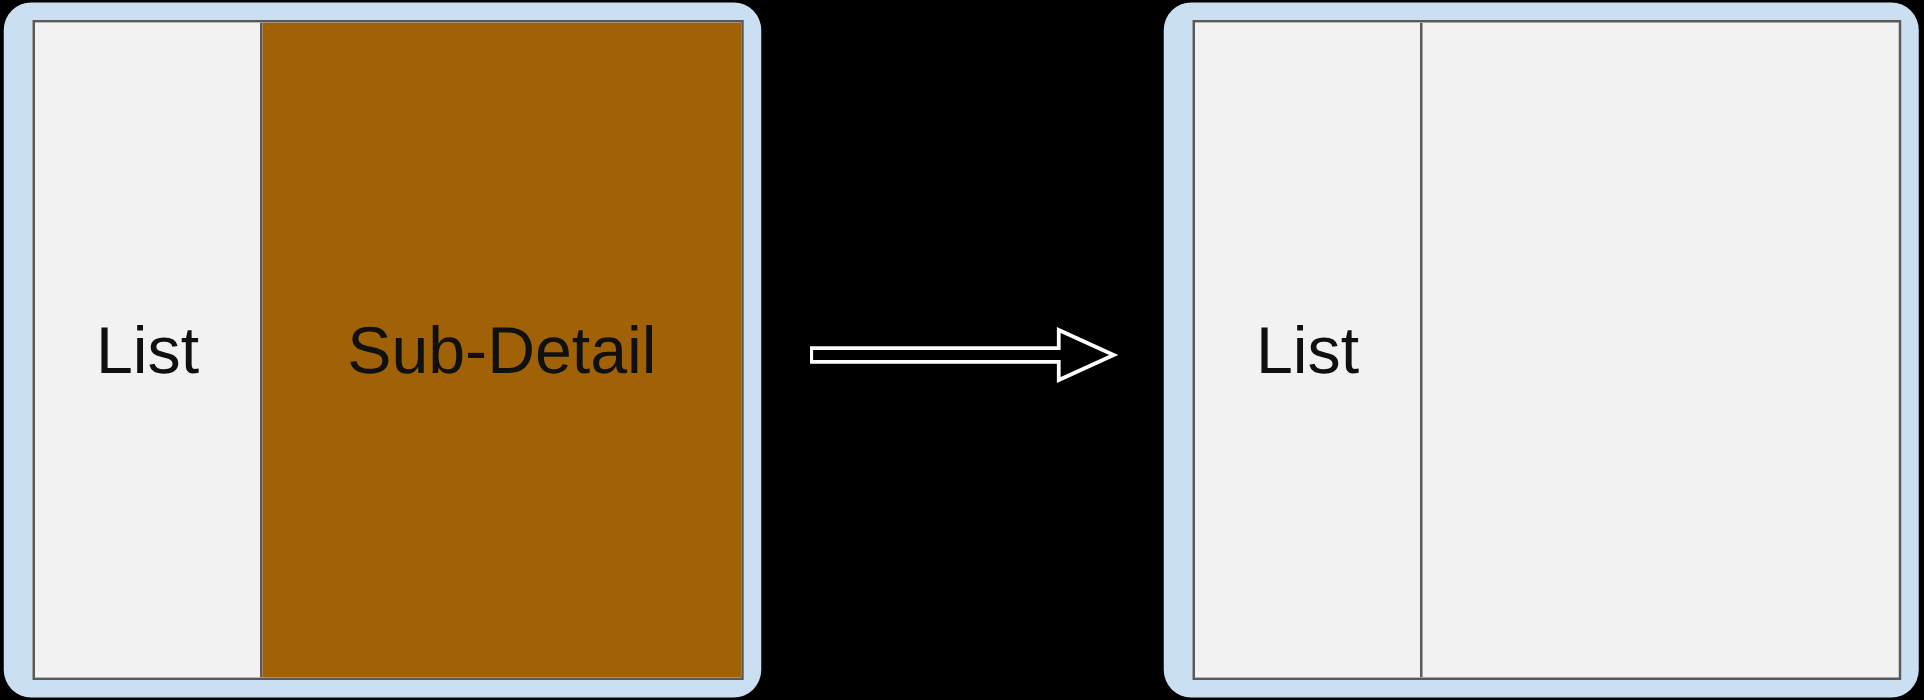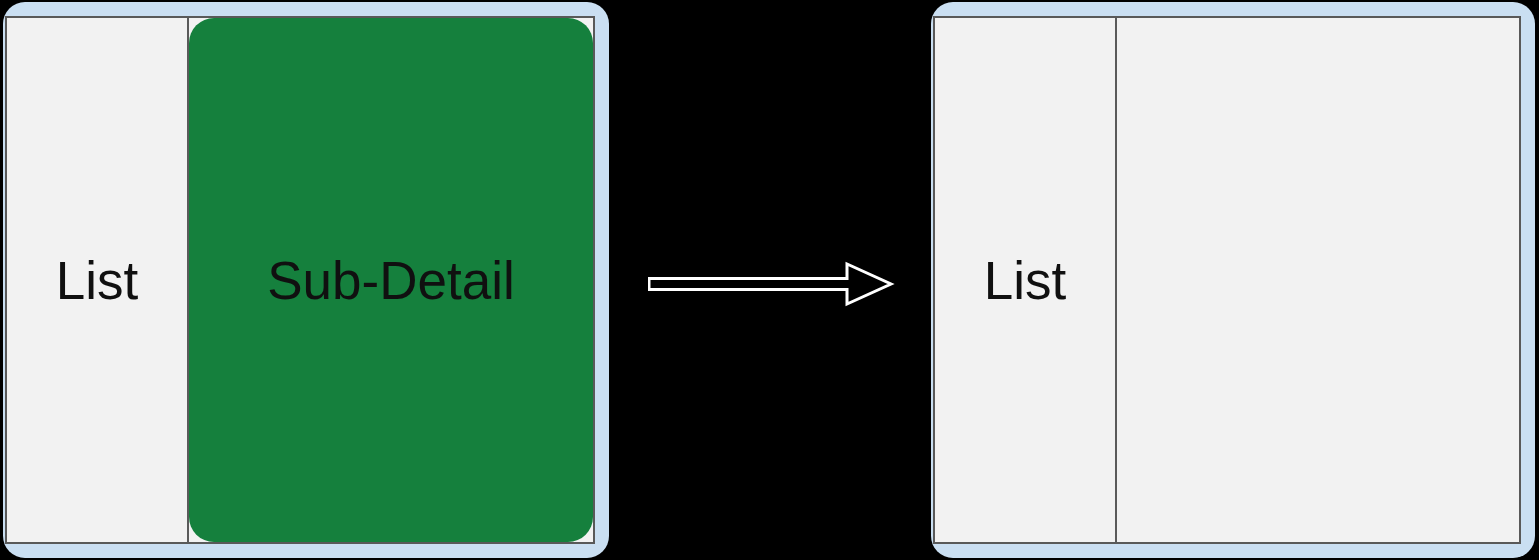--- a/index.html
+++ b/index.html
@@ -24,21 +24,21 @@
     height: 560px;
     background: #000000;
   }
 
   
   .device {
     position: absolute;
     box-sizing: border-box;
     background: #cadff2;
     border-radius: 22px;
-    padding: 14px 14px 14px 2px;
+    padding: 14px 14px 14px 23px;
   }
 
   .device-screen {
     position: relative;
     width: 100%;
     height: 100%;
     box-sizing: border-box;
     border: 2px solid #595959;
     display: flex;
     flex-direction: row;
@@ -79,22 +79,21 @@
   }
 
   .pane-list {
     flex: 0 0 182px;
     background: #f2f2f2;
     border-right: 2px solid #5a5a5a;
   }
 
   .pane-detail-dark {
     flex: 1 1 auto;
-    background: #15803d;
-    border-radius: 25px;
+    background: #a16207;
   }
 
   .pane-detail-light {
     flex: 1 1 auto;
     background: #cccccc;
   }
 
   
   #transition-arrow {
     position: absolute;

